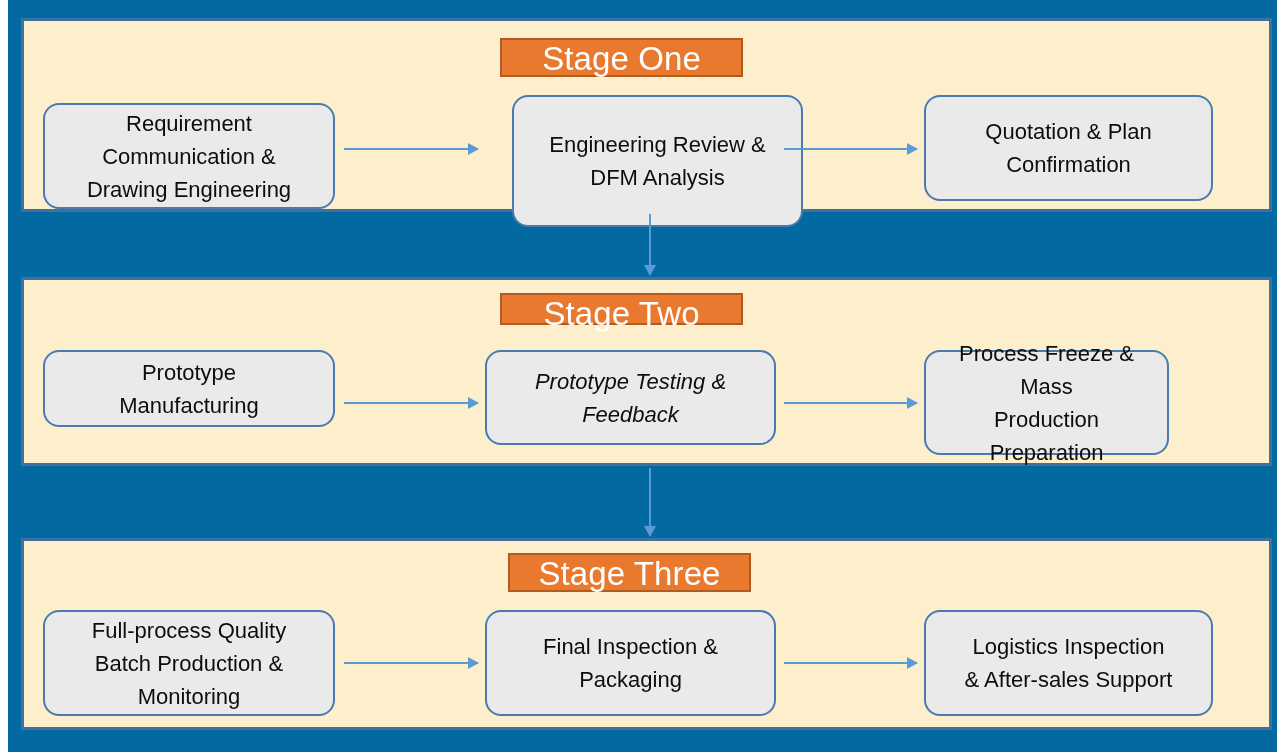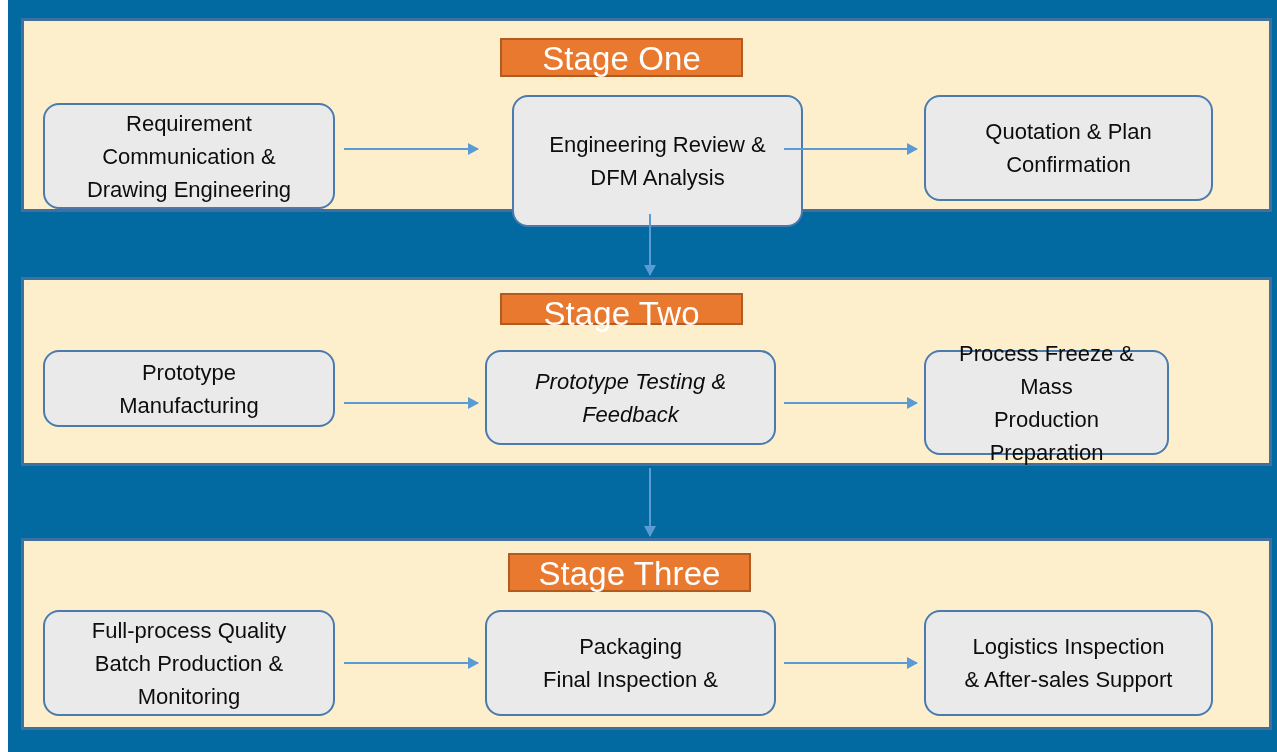--- a/index.html
+++ b/index.html
@@ -173,22 +173,22 @@
       <span class="txt">Full-process Quality</span>
       <span class="txt">Batch Production &amp;</span>
       <span class="txt">Monitoring</span>
     </span>
   </div>
 
   <div class="arrow-h" style="left:336px; top:662px; width:134px;"></div>
 
   <div class="proc-box" style="left:477px; top:610px; width:291px; height:106px;">
     <span>
+      <span class="txt">Final Inspection &amp;</span>
       <span class="txt">Packaging</span>
-      <span class="txt">Final Inspection &amp;</span>
     </span>
   </div>
 
   <div class="arrow-h" style="left:776px; top:662px; width:133px;"></div>
 
   <div class="proc-box" style="left:916px; top:610px; width:289px; height:106px;">
     <span>
       <span class="txt">Logistics Inspection</span>
       <span class="txt">&amp; After-sales Support</span>
     </span>

